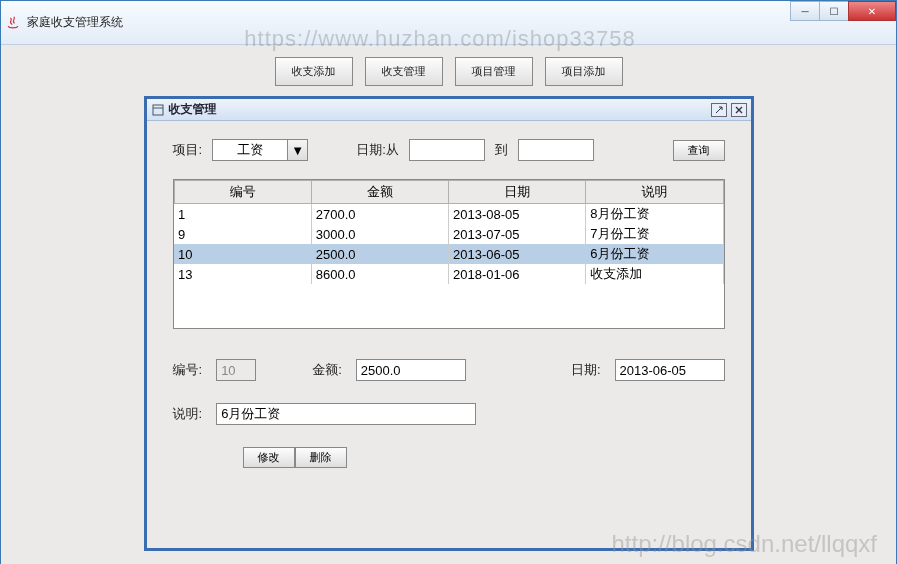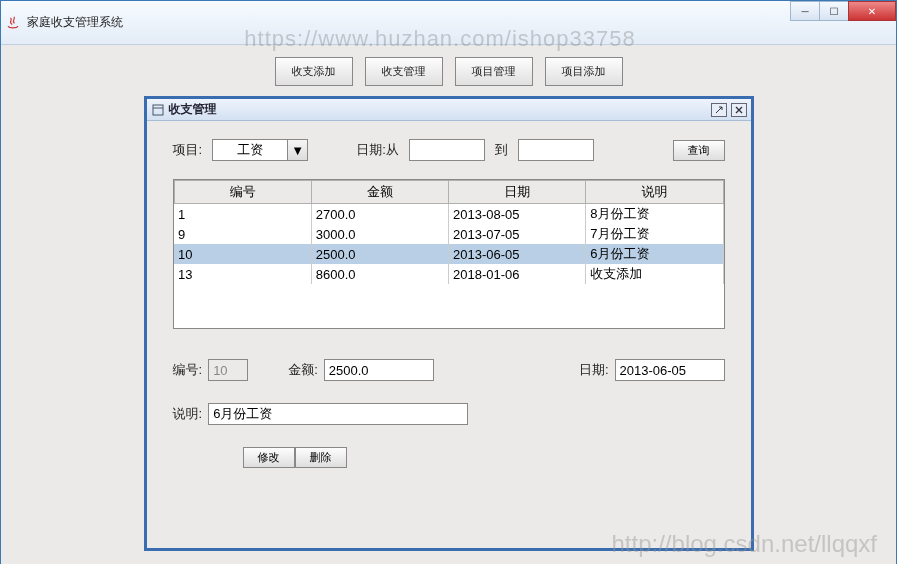--- a/index.html
+++ b/index.html
@@ -39,21 +39,21 @@
 
 
 .tbl-wrap { border: 1px solid #888; background: #fff; height: 150px; margin-bottom: 30px; }
 table { width: 100%; border-collapse: collapse; table-layout: fixed; }
 th { background: #eceae8; border: 1px solid #b0b0b0; padding: 2px 4px; font-weight: normal; text-align: center; font-size:13px; }
 td { border-right: 1px solid #ccc; padding: 1px 4px; font-size:13px; }
 tr.data-row { background: #fff; }
 tr.sel { background: #b8cfe5; }
 
 
-.form-row { display: flex; align-items: center; gap: 6px; margin-bottom: 22px; }
+.form-row { display: flex; align-items: center; gap: 14px; margin-bottom: 22px; }
 .ro-input { background: #eceae8; color:#888; }
 
 .action-row { display: flex; padding-left: 70px; }
 
 
 .wm-top { position: absolute; top: 26px; left: 0; right: 17px; text-align: center; color: rgba(120,120,120,0.35); font-size: 22px; font-family: Arial; letter-spacing: 1px; pointer-events: none; z-index:99; }
 .wm-bottom { position: absolute; bottom: 6px; right: 20px; color: rgba(150,150,150,0.45); font-size: 24px; font-family: Arial; pointer-events: none; z-index:99;}
 </style>
 </head>
 <body>

